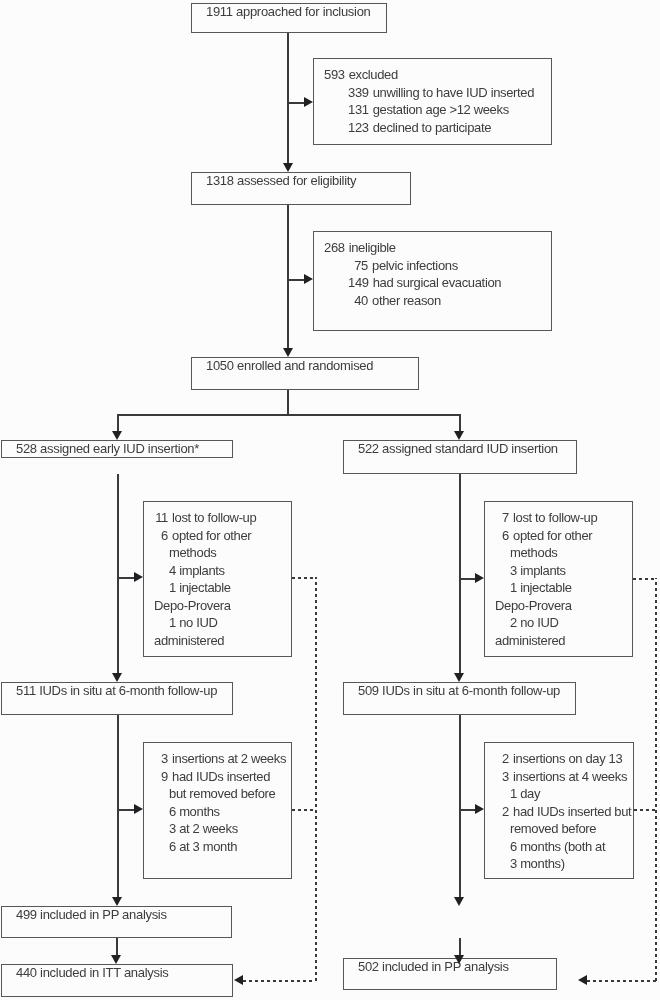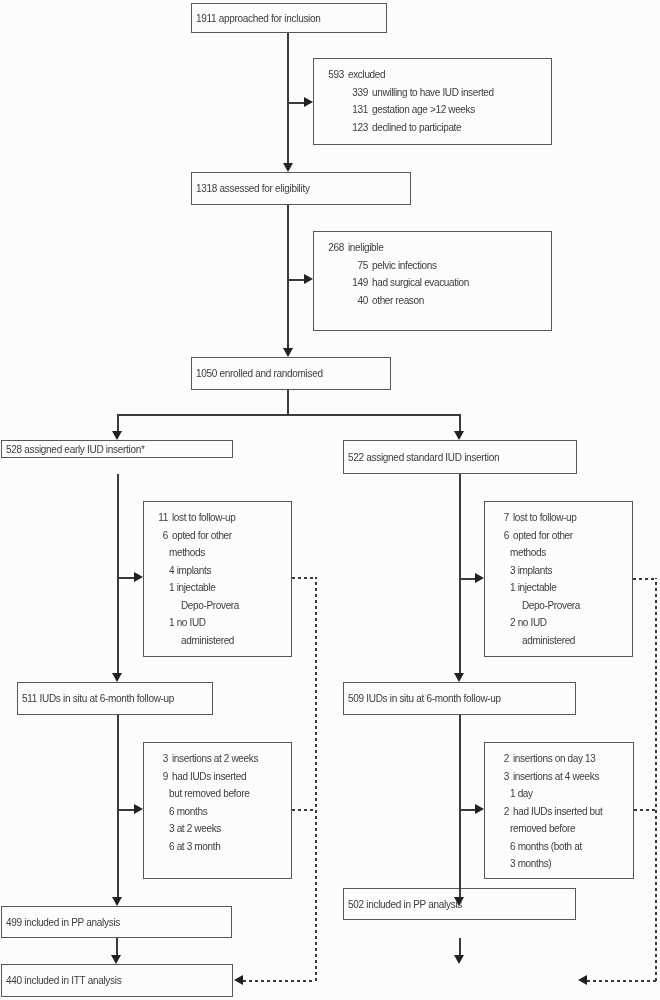--- a/index.html
+++ b/index.html
@@ -15,31 +15,31 @@
     background:var(--background);
     font-family:"Liberation Sans","DejaVu Sans",sans-serif;
     color:var(--text);
   }
   .box{
     position:absolute;box-sizing:border-box;
     border:1.5px solid var(--box-border);
     background:var(--background);
   }
   .label-box{
-    display:flex;align-items:center;padding-left:4px;
-    font-size:10px;letter-spacing:-0.3px;white-space:nowrap;
+    display:flex;align-items:flex-start;padding-left:14px;
+    font-size:13px;letter-spacing:-0.3px;white-space:nowrap;
   }
   .list-box{
-    padding:7px 4px 0 10px;font-size:10px;letter-spacing:-0.35px;
+    padding:7px 4px 0 10px;font-size:13px;letter-spacing:-0.35px;
   }
   .row{display:flex;line-height:17.5px;white-space:nowrap;}
   .num{flex:0 0 14px;text-align:right;margin-right:4px;}
   .wide-num .num{flex-basis:20px;}
   .row.i1{margin-left:15px;}
-  .row.i2{margin-left:27px;}
+  .row.i2{}
   .wide-num .row.i1{margin-left:24px;}
   .ln{position:absolute;background:var(--line);}
   .ln-h{height:1.5px;}
   .ln-v{width:1.5px;}
   .dash-h{position:absolute;height:1.6px;
     background:repeating-linear-gradient(90deg,var(--line) 0 3px,transparent 3px 6px);}
   .dash-v{position:absolute;width:1.6px;
     background:repeating-linear-gradient(0deg,var(--line) 0 3px,transparent 3px 6px);}
   .arr{position:absolute;width:0;height:0;}
   .arr-d{border-left:5px solid transparent;border-right:5px solid transparent;border-top:9px solid var(--arrow);}
@@ -90,21 +90,21 @@
       <div class="row i1">
         <span class="num">149</span>
         <span class="txt">had surgical evacuation</span>
       </div>
       <div class="row i1">
         <span class="num">40</span>
         <span class="txt">other reason</span>
       </div>
     </div>
 
-  <div class="box label-box" style="left:191px;top:357px;width:200px;height:33px">
+  <div class="box label-box" style="left:191px;top:357px;width:228px;height:33px">
     <span>1050 enrolled and randomised</span>
   </div>
 
   <div class="box label-box" style="left:1px;top:440px;width:232px;height:18px">
     <span>528 assigned early IUD insertion*</span>
   </div>
 
   <div class="box list-box" style="left:143px;top:501px;width:149px;height:156px">
       <div class="row i0">
         <span class="num">11</span>
@@ -127,21 +127,21 @@
         <span class="txt">Depo-Provera</span>
       </div>
       <div class="row i1">
         <span class="txt">1 no IUD</span>
       </div>
       <div class="row i2">
         <span class="txt">administered</span>
       </div>
     </div>
 
-  <div class="box label-box" style="left:17px;top:682px;width:196px;height:33px">
+  <div class="box label-box" style="left:1px;top:682px;width:232px;height:33px">
     <span>511 IUDs in situ at 6-month follow-up</span>
   </div>
 
   <div class="box list-box" style="left:143px;top:742px;width:149px;height:137px">
       <div class="row i0">
         <span class="num">3</span>
         <span class="txt">insertions at 2 weeks</span>
       </div>
       <div class="row i0">
         <span class="num">9</span>
@@ -226,21 +226,21 @@
         <span class="txt">removed before</span>
       </div>
       <div class="row i1">
         <span class="txt">6 months (both at</span>
       </div>
       <div class="row i1">
         <span class="txt">3 months)</span>
       </div>
     </div>
 
-  <div class="box label-box" style="left:343px;top:888px;width:233px;height:32px">
+  <div class="box label-box" style="left:343px;top:958px;width:214px;height:32px">
     <span>502 included in PP analysis</span>
   </div>
 
 
   <div class="ln ln-v" style="left:287px;top:33px;height:130px"></div>
   <div class="ln ln-h" style="left:288px;top:102px;width:16px"></div>
   <div class="ln ln-v" style="left:287px;top:205px;height:143px"></div>
   <div class="ln ln-h" style="left:288px;top:279px;width:16px"></div>
   <div class="ln ln-v" style="left:287px;top:390px;height:26px"></div>
   <div class="ln ln-h" style="left:117px;top:414px;width:344px"></div>

